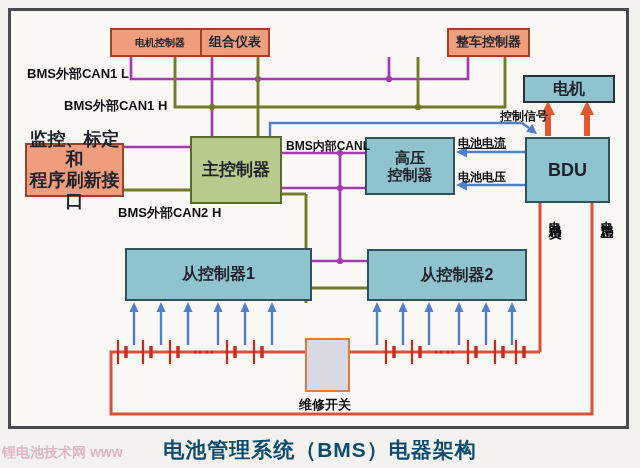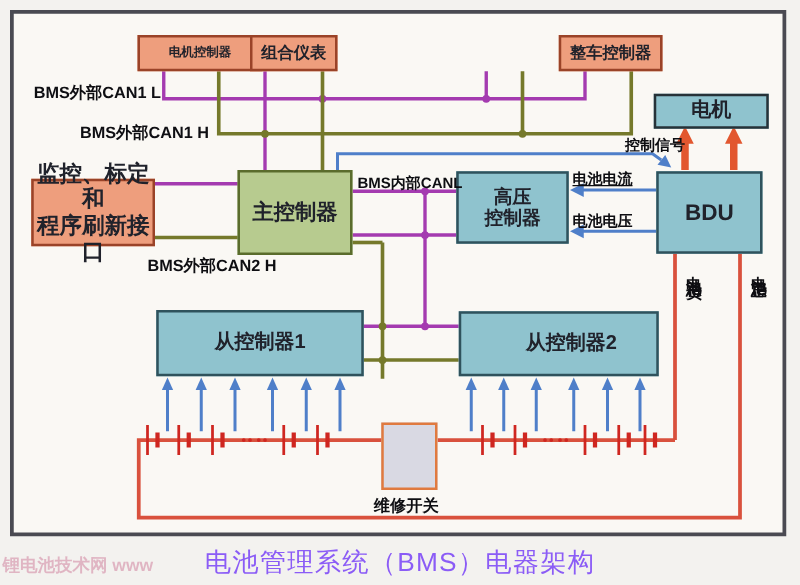--- a/index.html
+++ b/index.html
@@ -26,21 +26,21 @@
   .lbl{
     position:absolute;font-weight:700;color:#0e0e12;font-size:13px;white-space:nowrap;
   }
   .lbl.small{font-size:12px;}
   .vlbl{
     position:absolute;font-weight:700;color:#0e0e12;font-size:12.5px;
     writing-mode:vertical-rl;text-orientation:upright;letter-spacing:2px;
   }
   .title{
     position:absolute;left:0;right:0;top:436px;text-align:center;
-    font-size:21px;font-weight:400;color:#8b5cf6;letter-spacing:1px;
+    font-size:21px;font-weight:700;color:#0c4a6e;letter-spacing:1px;
   }
   .watermark{
     position:absolute;left:2px;top:444px;font-size:14px;font-weight:700;
     color:var(--watermark);opacity:.38;white-space:nowrap;
   }
   
   .w-purple{stroke:var(--purple);stroke-width:2.7;fill:none;}
   .w-olive{stroke:var(--olive);stroke-width:2.9;fill:none;}
   .w-blue{stroke:var(--blue);stroke-width:2.4;fill:none;}
   .w-red{stroke:var(--red);stroke-width:3;fill:none;}
@@ -196,21 +196,21 @@
 
   <div class="box teal" style="left:365px;top:137px;width:90px;height:58px;font-size:15px;">
     <span>高压</span>
     <span>控制器</span>
   </div>
 
   <div class="box teal" style="left:525px;top:137px;width:85px;height:66px;font-size:18px;">
     <span>BDU</span>
   </div>
 
-  <div class="box teal" style="left:125px;top:248px;width:166px;height:53px;font-size:16px;">
+  <div class="box teal" style="left:125px;top:248px;width:187px;height:53px;font-size:16px;">
     <span>从控制器1</span>
   </div>
   <div class="box teal" style="left:367px;top:249px;width:160px;height:52px;font-size:16px;padding-left:20px;">
     <span>从控制器2</span>
   </div>
 
   <div class="box switchbox" style="left:305px;top:338px;width:45px;height:54px;"></div>
 
   <div class="lbl" style="left:27px;top:65px;">BMS外部CAN1 L</div>
   <div class="lbl" style="left:64px;top:97px;">BMS外部CAN1 H</div>

